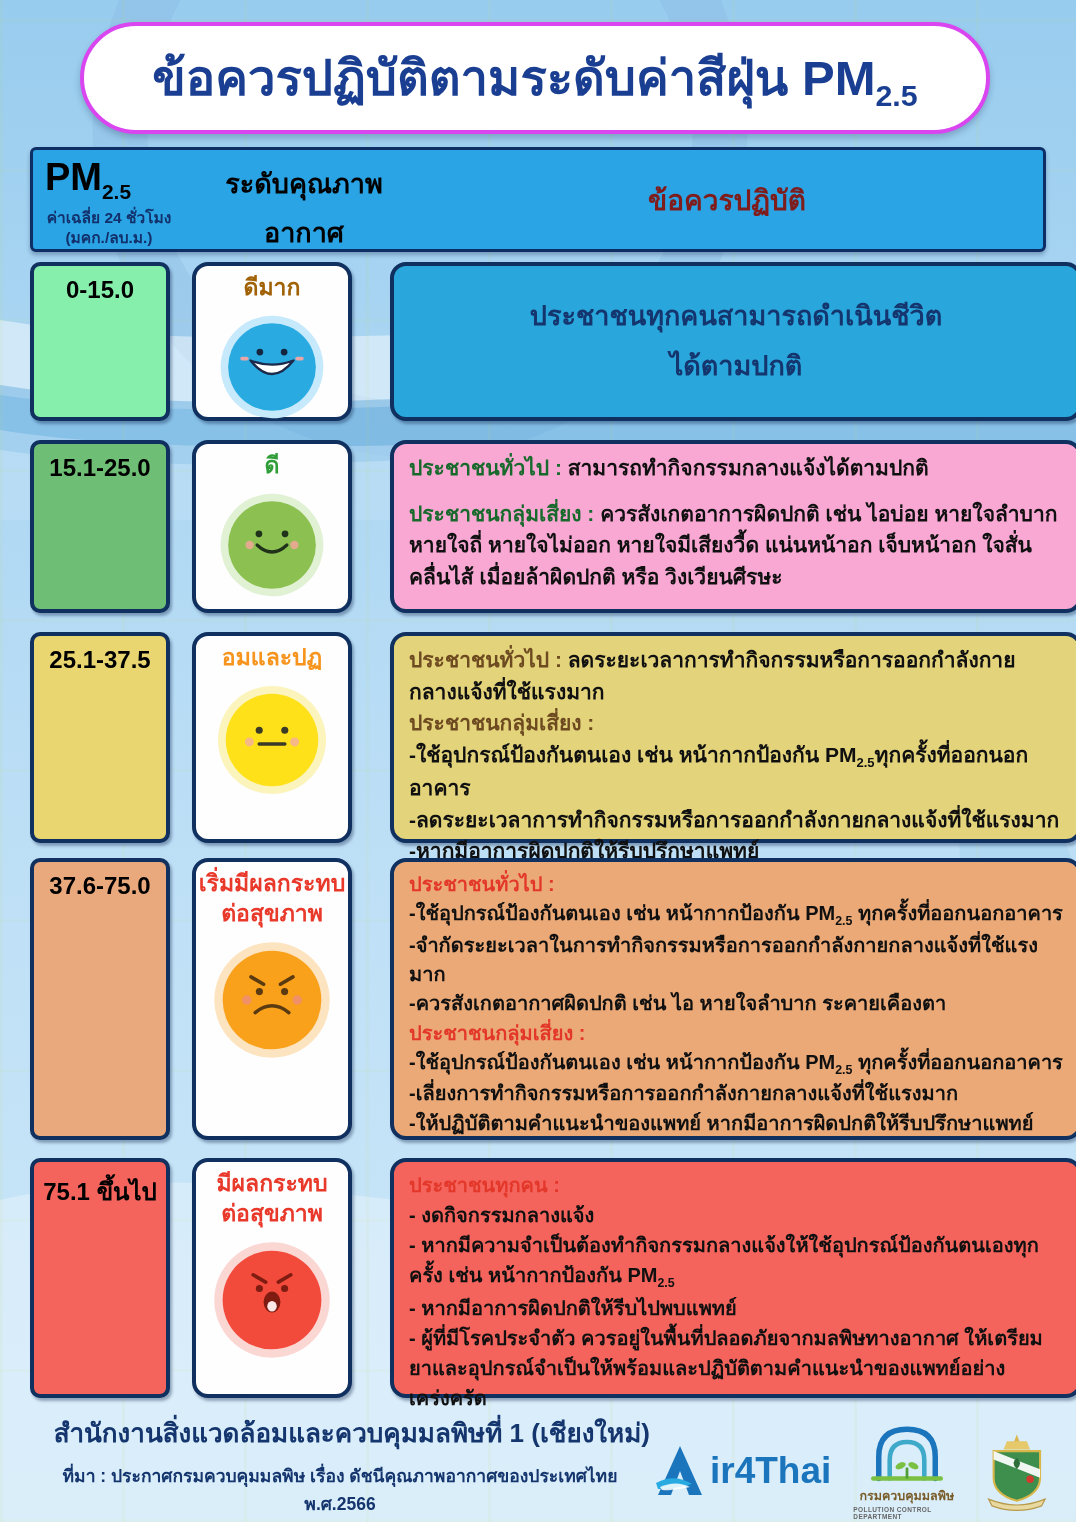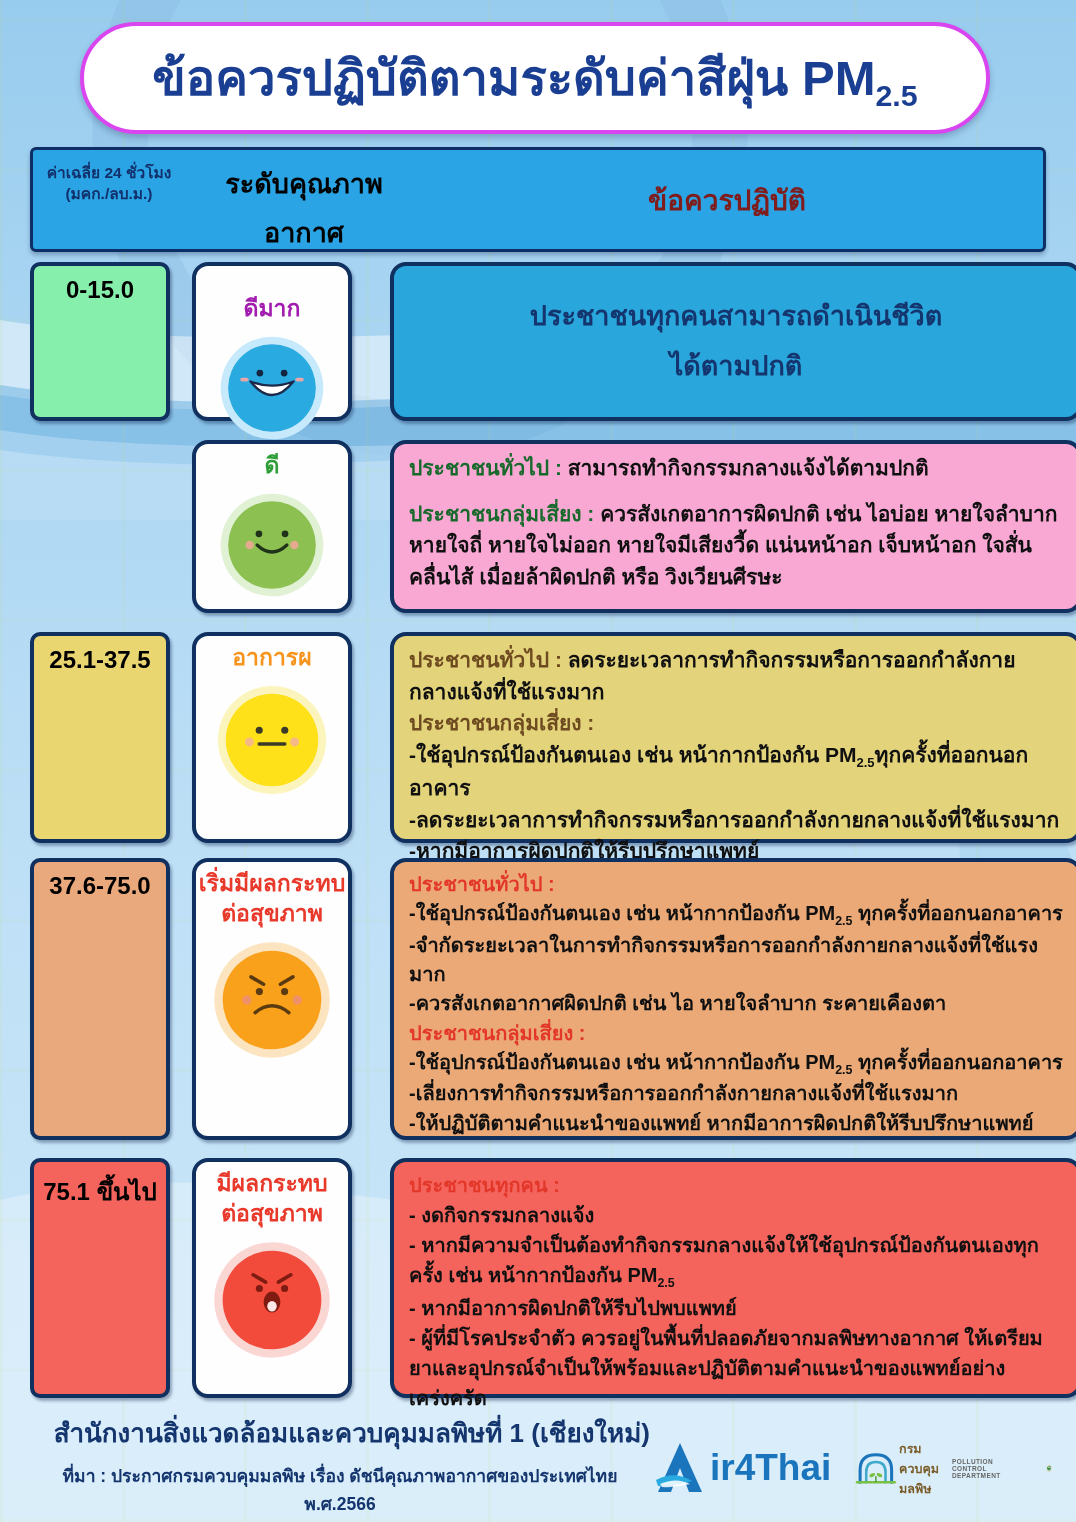--- a/index.html
+++ b/index.html
@@ -50,30 +50,30 @@
   .pmw{font-weight:800;} .pmw sub{font-size:.62em;font-weight:800;}
 
   .r1-cell{background:#86efac;} .r1-desc{background:#29a7dd;display:flex;flex-direction:column;justify-content:center;
     text-align:center;font-size:27px;font-weight:800;color:#14356d;line-height:1.85;}
   .r2-cell{background:#6fbe75;} .r2-desc{background:#f9a8d4;font-size:21px;font-weight:700;line-height:1.5;}
   .r2-desc .gap{margin-top:14px;}
   .r3-cell{background:#e9d671;} .r3-desc{background:#e3d37b;font-size:21px;font-weight:700;line-height:1.5;}
   .r4-cell{background:#eaa97d;} .r4-desc{background:#eba977;font-size:20px;font-weight:700;line-height:1.47;}
   .r5-cell{background:#f4645c;} .r5-desc{background:#f4645c;font-size:20px;font-weight:700;line-height:1.5;}
 
-  .lv-navy{color:#a21caf;margin-top:21px;} .lv-green{color:#2f9e38;} .lv-orange{color:#f7941d;} .lv-red{color:#e8392b;}
+  .lv-navy{color:#a16207;} .lv-green{color:#2f9e38;} .lv-orange{color:#f7941d;} .lv-red{color:#e8392b;}
 
   
   .footer-text{left:30px;top:1412px;width:620px;text-align:center;color:#14356d;}
   .f-org{font-size:26px;font-weight:800;text-align:right;}
   .f-src{font-size:17.5px;font-weight:700;margin-top:9px;}
   .logos{left:652px;top:1422px;width:400px;display:flex;align-items:center;gap:22px;}
   .air4thai{display:flex;align-items:center;}
   .air4thai-text{font-size:37px;font-weight:800;color:#1b75bc;margin-left:2px;}
-  .pcd-logo{display:flex;flex-direction:row;align-items:center;}
+  .pcd-logo{display:flex;flex-direction:column;align-items:center;}
   .pcd-th{font-size:12.5px;font-weight:800;color:#7a5c28;margin-top:2px;}
   .pcd-en{font-size:6.5px;font-weight:700;color:#666;letter-spacing:.4px;}
 </style>
 </head>
 <body>
 
 <svg id="bg-decor" width="1076" height="1522" viewBox="0 0 1076 1522" preserveAspectRatio="none" aria-hidden="true">
   <circle cx="420" cy="130" r="300" fill="none" stroke="#7fb0dc" stroke-width="55" opacity="0.25"></circle>
   <path d="M0,320 C300,370 720,290 1076,350 L1076,420 C720,360 300,440 0,395 Z" fill="#ffffff" opacity="0.45"></path>
   <path d="M0,385 C350,440 760,340 1076,405 L1076,465 C760,400 350,500 0,450 Z" fill="#4f9fd6" opacity="0.4"></path>
@@ -82,20 +82,21 @@
   <path d="M900,700 q120,160 0,330 q160,-60 176,-160 q-40,-120 -176,-170 Z" fill="#8cc4ea" opacity="0.25"></path>
 </svg>
 <div id="bg-pattern"></div>
 
 <div class="layer title-pill">
   <div class="title-text"><span>ข้อควรปฏิบัติตามระดับค่าสีฝุ่น </span><span class="pmw"><span>PM</span><sub>2.5</sub></span></div>
 </div>
 
 <div class="layer header-bar">
   <div class="h-col1">
+    <div class="h-pm"><span>PM</span><sub>2.5</sub></div>
     <div class="h-note">
       <div>ค่าเฉลี่ย 24 ชั่วโมง</div>
       <div>(มคก./ลบ.ม.)</div>
     </div>
   </div>
   <div class="h-col2">
     <div>ระดับคุณภาพ</div>
     <div>อากาศ</div>
   </div>
   <div class="h-col3">
@@ -117,20 +118,21 @@
         <rect x="85" y="49" width="9" height="4" rx="2" fill="#e9a6a6"></rect>
     </svg>
   </div>
   <div class="desc r1-desc">
     <div>ประชาชนทุกคนสามารถดำเนินชีวิต</div>
     <div>ได้ตามปกติ</div>
   </div>
 </div>
 
 <div class="layer row" style="top:440px;height:173px;">
+  <div class="range r2-cell">15.1-25.0</div>
   <div class="level">
     <div class="lbl lv-green">ดี</div>
     <svg width="112" height="112" viewBox="0 0 120 120">
       <circle cx="60" cy="60" r="55" fill="#e1f1d4"></circle>
       <circle cx="60" cy="60" r="47" fill="#8cc152"></circle>
       <circle cx="46" cy="48" r="3.6" fill="#20331a"></circle>
         <circle cx="74" cy="48" r="3.6" fill="#20331a"></circle>
       <path d="M44 60 Q60 75 76 60" fill="none" stroke="#20331a" stroke-width="3.4" stroke-linecap="round"></path>
       <circle cx="36" cy="60" r="4.5" fill="#f2a699" opacity="0.85"></circle>
         <circle cx="84" cy="60" r="4.5" fill="#f2a699" opacity="0.85"></circle>
@@ -138,21 +140,21 @@
   </div>
   <div class="desc r2-desc">
     <p><span class="lab lab-green">ประชาชนทั่วไป : </span><span>สามารถทำกิจกรรมกลางแจ้งได้ตามปกติ</span></p>
     <p class="gap"><span class="lab lab-green">ประชาชนกลุ่มเสี่ยง : </span><span>ควรสังเกตอาการผิดปกติ เช่น ไอบ่อย หายใจลำบาก หายใจถี่ หายใจไม่ออก หายใจมีเสียงวี้ด แน่นหน้าอก เจ็บหน้าอก ใจสั่น คลื่นไส้ เมื่อยล้าผิดปกติ หรือ วิงเวียนศีรษะ</span></p>
   </div>
 </div>
 
 <div class="layer row" style="top:632px;height:211px;">
   <div class="range r3-cell">25.1-37.5</div>
   <div class="level">
-    <div class="lbl lv-orange">อาการผ</div>
+    <div class="lbl lv-orange">อมและปฏ</div>
     <svg width="118" height="118" viewBox="0 0 120 120">
       <circle cx="60" cy="60" r="55" fill="#fbf4bd"></circle>
       <circle cx="60" cy="60" r="47" fill="#ffe11a"></circle>
       <circle cx="47" cy="50" r="3.6" fill="#3a3a28"></circle>
         <circle cx="73" cy="50" r="3.6" fill="#3a3a28"></circle>
       <line x1="47" y1="64" x2="73" y2="64" stroke="#3a3a28" stroke-width="3.6" stroke-linecap="round"></line>
       <circle cx="37" cy="62" r="4.5" fill="#f4b09b" opacity="0.85"></circle>
         <circle cx="83" cy="62" r="4.5" fill="#f4b09b" opacity="0.85"></circle>
     </svg>
   </div>

